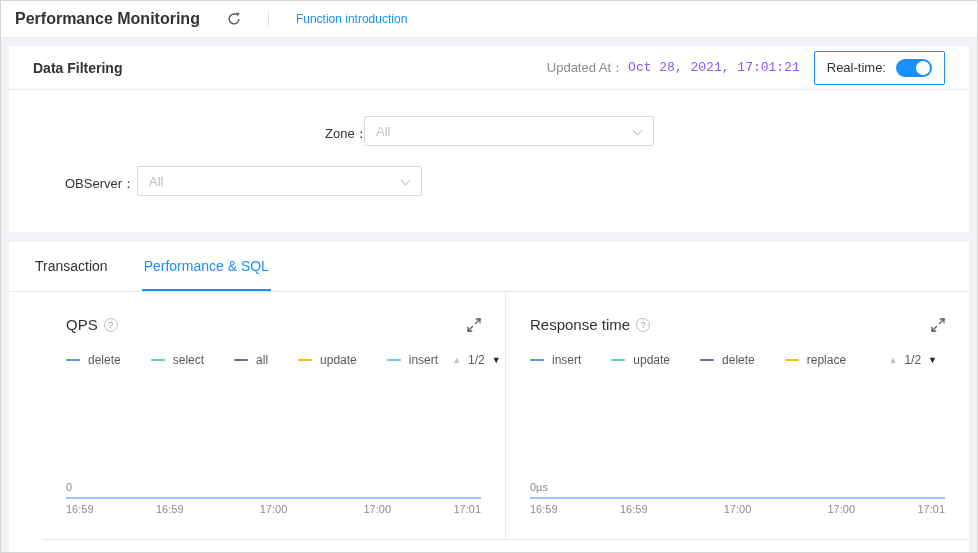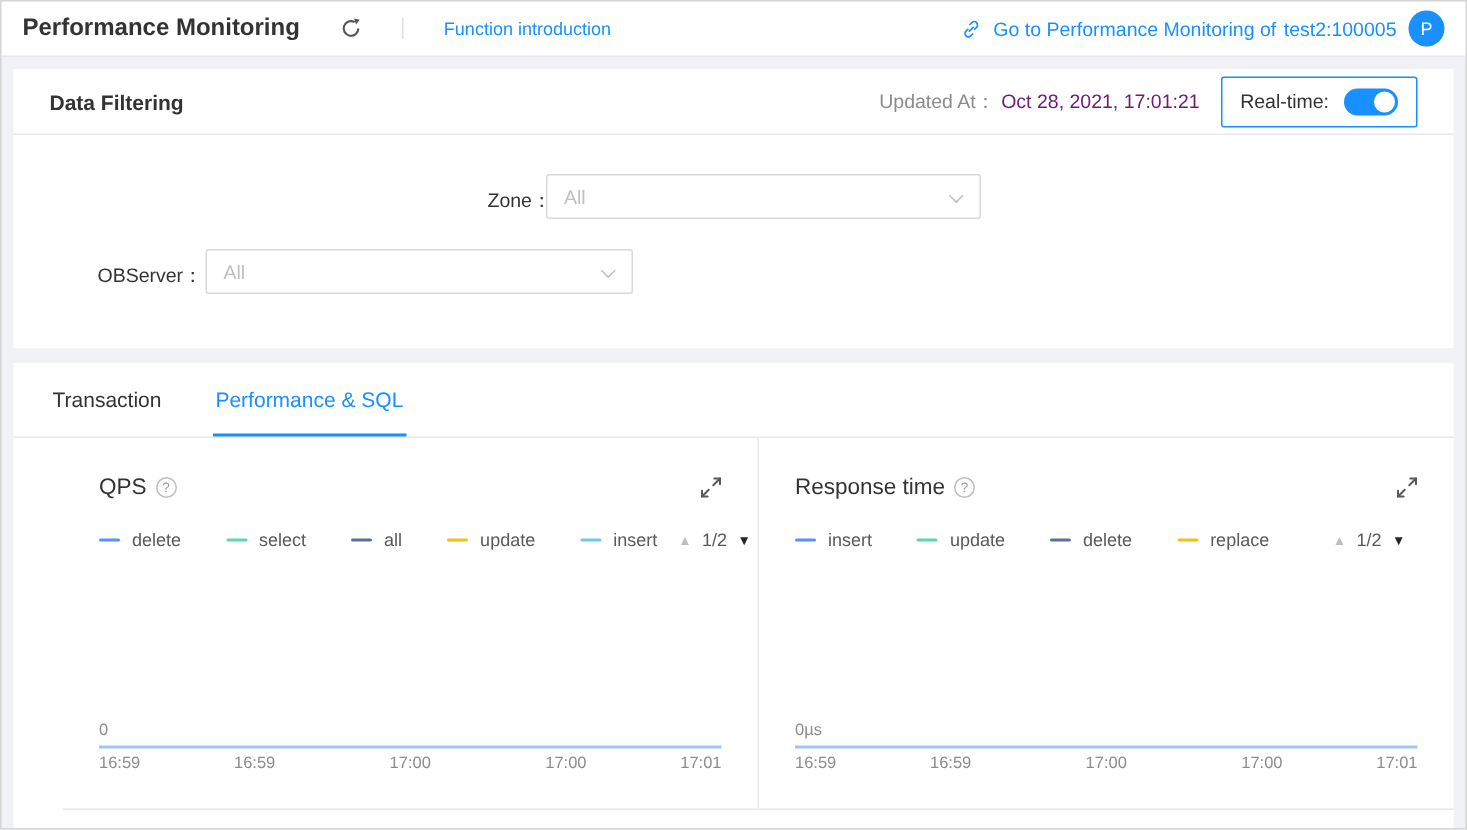--- a/index.html
+++ b/index.html
@@ -37,21 +37,21 @@
   
   .card { background:#fff; }
   .filter-card { margin:8px 8px 0; height:186px; }
   .filter-header {
     height:44px; border-bottom:1px solid #e8e8e8;
     display:flex; align-items:center; justify-content:space-between; padding:0 24px;
   }
   .filter-title { font-size:14px; font-weight:bold; color:#333; margin:0; }
   .filter-right { display:flex; align-items:center; font-size:13px; }
   .upd-label { color:#8c8c8c; }
-  .upd-value { color:#701a75; margin-left:4px; }
+  .upd-value { color:#8b5cf6; margin-left:4px;font-family:Liberation Mono, monospace; }
   .realtime-box {
     margin-left:14px; display:flex; align-items:center; gap:10px;
     border:1px solid #1890ff; border-radius:2px; padding:7px 12px; color:#333; cursor:pointer;
   }
   .switch { width:36px; height:18px; border-radius:9px; background:#1890ff; position:relative; cursor:pointer; }
   .switch .knob { position:absolute; right:2px; top:2px; width:14px; height:14px; border-radius:50%; background:#fff; }
 
   .filter-body { position:relative; height:129px; font-size:13px; color:#333; }
   .flabel { position:absolute; }
   .select {
@@ -111,34 +111,20 @@
       <h1 class="page-title">Performance Monitoring</h1>
       <span class="refresh-btn">
         <svg width="14" height="14" viewBox="0 0 14 14">
             <path d="M11.9 7A4.9 4.9 0 1 1 9.4 2.7" fill="none" stroke="#555" stroke-width="1.4"></path>
             <polygon points="9.0,0.4 12.8,1.2 10.4,4.3" fill="#555"></polygon>
           </svg>
       </span>
       <span class="vsep"></span>
       <a class="fn-link">Function introduction</a>
     </div>
-    <div class="topbar-right">
-      <span style="display:flex;">
-        <svg width="13" height="13" viewBox="0 0 14 14" fill="none" stroke="#1890ff" stroke-width="1.2" stroke-linecap="round">
-            <path d="M5.6 8.4 L8.4 5.6"></path>
-            <path d="M6 3.6 L7.4 2.2 a2.4 2.4 0 0 1 3.4 3.4 L9.4 7"></path>
-            <path d="M8 10.4 L6.6 11.8 a2.4 2.4 0 0 1 -3.4 -3.4 L4.6 7"></path>
-          </svg>
-      </span>
-      <a class="goto-link">
-        <span>Go to Performance Monitoring of</span>
-        <span>test2:100005</span>
-      </a>
-      <span class="avatar">P</span>
-    </div>
   </header>
 
   <section class="card filter-card">
     <div class="filter-header">
       <h2 class="filter-title">Data Filtering</h2>
       <div class="filter-right">
         <span class="upd-label">Updated At：</span>
         <span class="upd-value">Oct 28, 2021, 17:01:21</span>
         <div class="realtime-box">
           <span>Real-time:</span>

